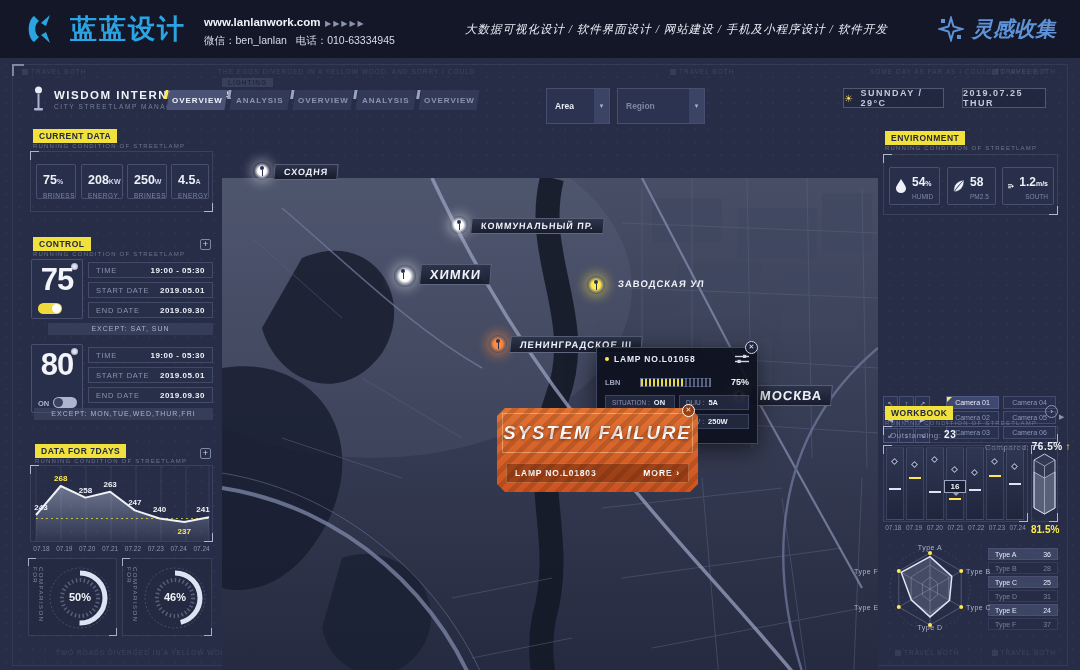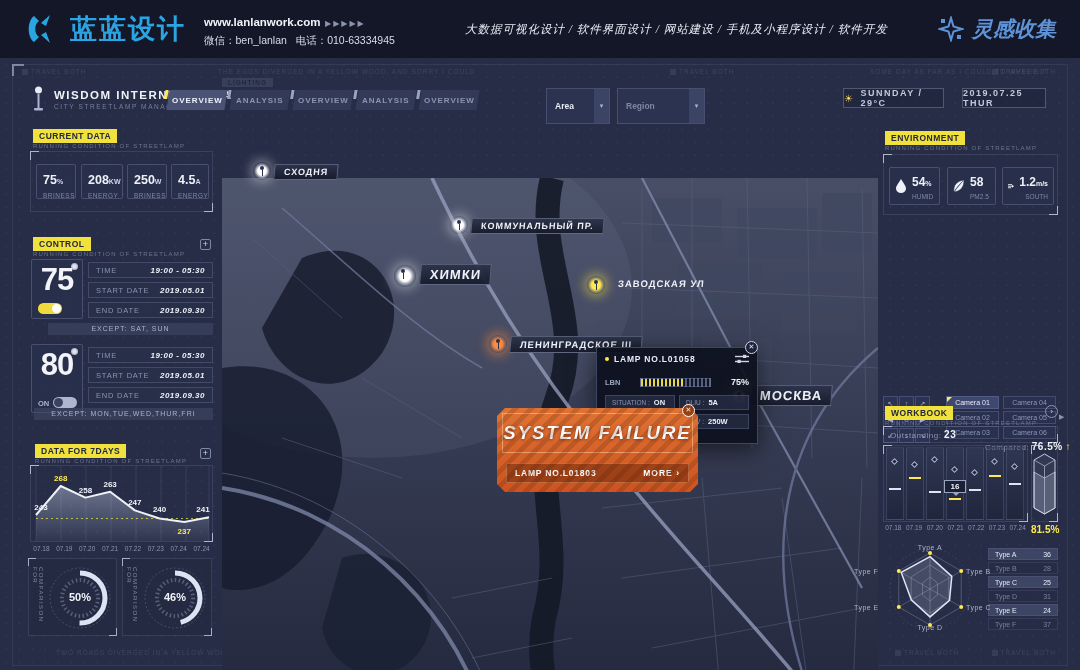--- a/index.html
+++ b/index.html
@@ -86,21 +86,21 @@
                   background:radial-gradient(circle,#f6f8ff 30%, #8a93b0 100%); opacity:.9; }
   .toggle { position:absolute; right:5px; bottom:4px; width:24px; height:11px; border-radius:6px; cursor:pointer; }
   .toggle.on { background:#f0d built; }
   .toggle.on { background:#f0d93c; }
   .toggle.on::after { content:""; position:absolute; right:1px; top:1px; width:9px; height:9px; border-radius:50%; background:#fff; }
   .toggle.off { background:#aeb6cf; }
   .toggle.off::after { content:""; position:absolute; left:1px; top:1px; width:9px; height:9px; border-radius:50%; background:#3a4260; }
   .crow { position:absolute; height:16px; background:rgba(42,49,76,.5); border:1px solid rgba(125,135,170,.32);
           display:flex; justify-content:space-between; align-items:center; padding:0 7px; }
   .crow .cl { color:#8a93b0; font-size:7.5px; letter-spacing:.8px; }
-  .crow .cv { color:#eef1f8; font-size:8px; font-weight:bold; letter-spacing:.5px;font-style:italic; }
+  .crow .cv { color:#eef1f8; font-size:8px; font-weight:bold; letter-spacing:.5px; }
   .except { position:absolute; height:12px; background:rgba(66,74,104,.55); color:#aab2cc; font-size:7px;
             letter-spacing:1px; text-align:center; line-height:12px; }
 
   
   .wk-labels { position:absolute; display:flex; }
   .wk-labels span { flex:1; text-align:center; color:#8a93b0; font-size:6.5px; }
 
   
   .gbox { position:absolute; background:rgba(30,36,58,.35); border:1px solid rgba(125,135,170,.22); }
   .gbox::before { content:""; position:absolute; left:-1px; top:-1px; width:7px; height:7px;

